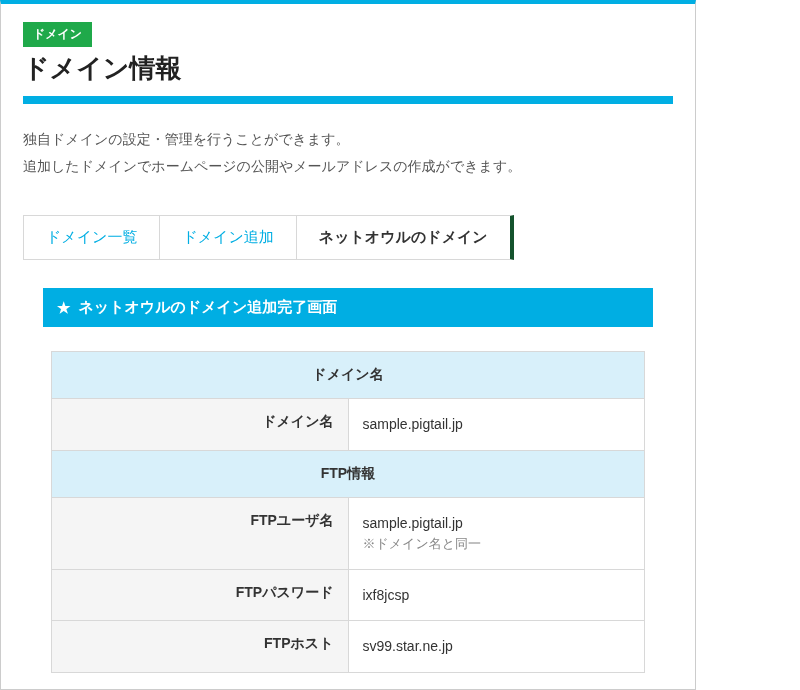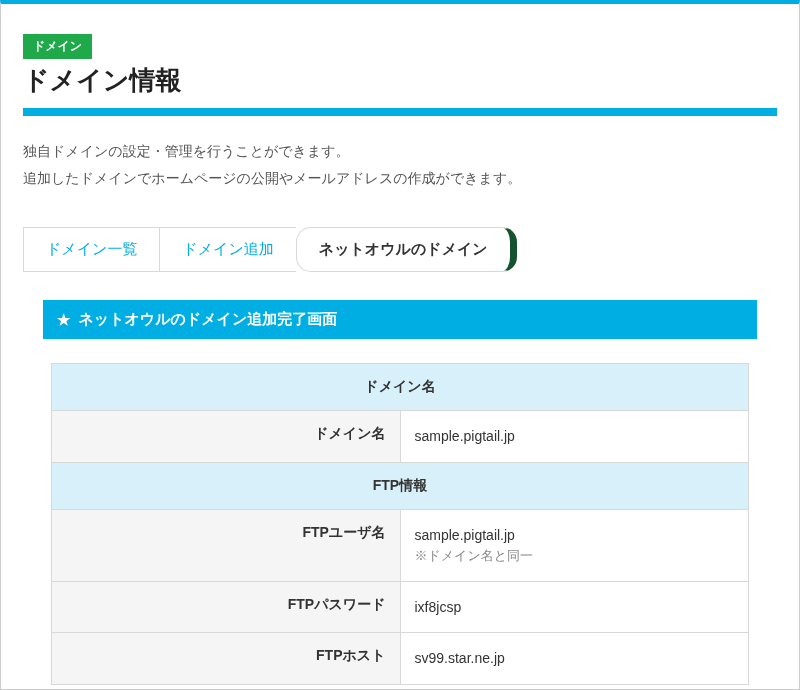--- a/index.html
+++ b/index.html
@@ -7,22 +7,22 @@
   body {
     font-family: "Hiragino Kaku Gothic ProN", "Hiragino Sans", Meiryo, "Yu Gothic", sans-serif;
     font-size: 14px;
     color: #333;
     background: #fff;
     width: 800px;
   }
   .frame {
     border: 1px solid #ccc;
     border-top: 4px solid #00aee3;
-    padding: 30px 22px 30px 22px;
-    width: 800px;
+    padding: 18px 22px 30px 22px;
+    width: 696px;
     height: 690px;
     overflow: hidden;
     background: #fff;
   }
   .badge {
     display: inline-block;
     background: #1fa94a;
     color: #fff;
     font-weight: bold;
     font-size: 12px;
@@ -52,21 +52,21 @@
   }
   .tab {
     border: 1px solid #d8d8d8;
     border-right: none;
     padding: 12px 22px;
     font-size: 15px;
     background: #fff;
     cursor: pointer;
     color: #00aee3;
   }
-  .tab:last-child { border-right: 7px solid #14532d; border-radius: 15px; }
+  .tab:last-child { border-right: 4px solid #14532d; }
   .tab.active {
     color: #333;
     font-weight: bold;
     background: #fff;
   }
   .panel {
     margin: 0 20px;
   }
   .panel-header {
     background: #00aee3;

